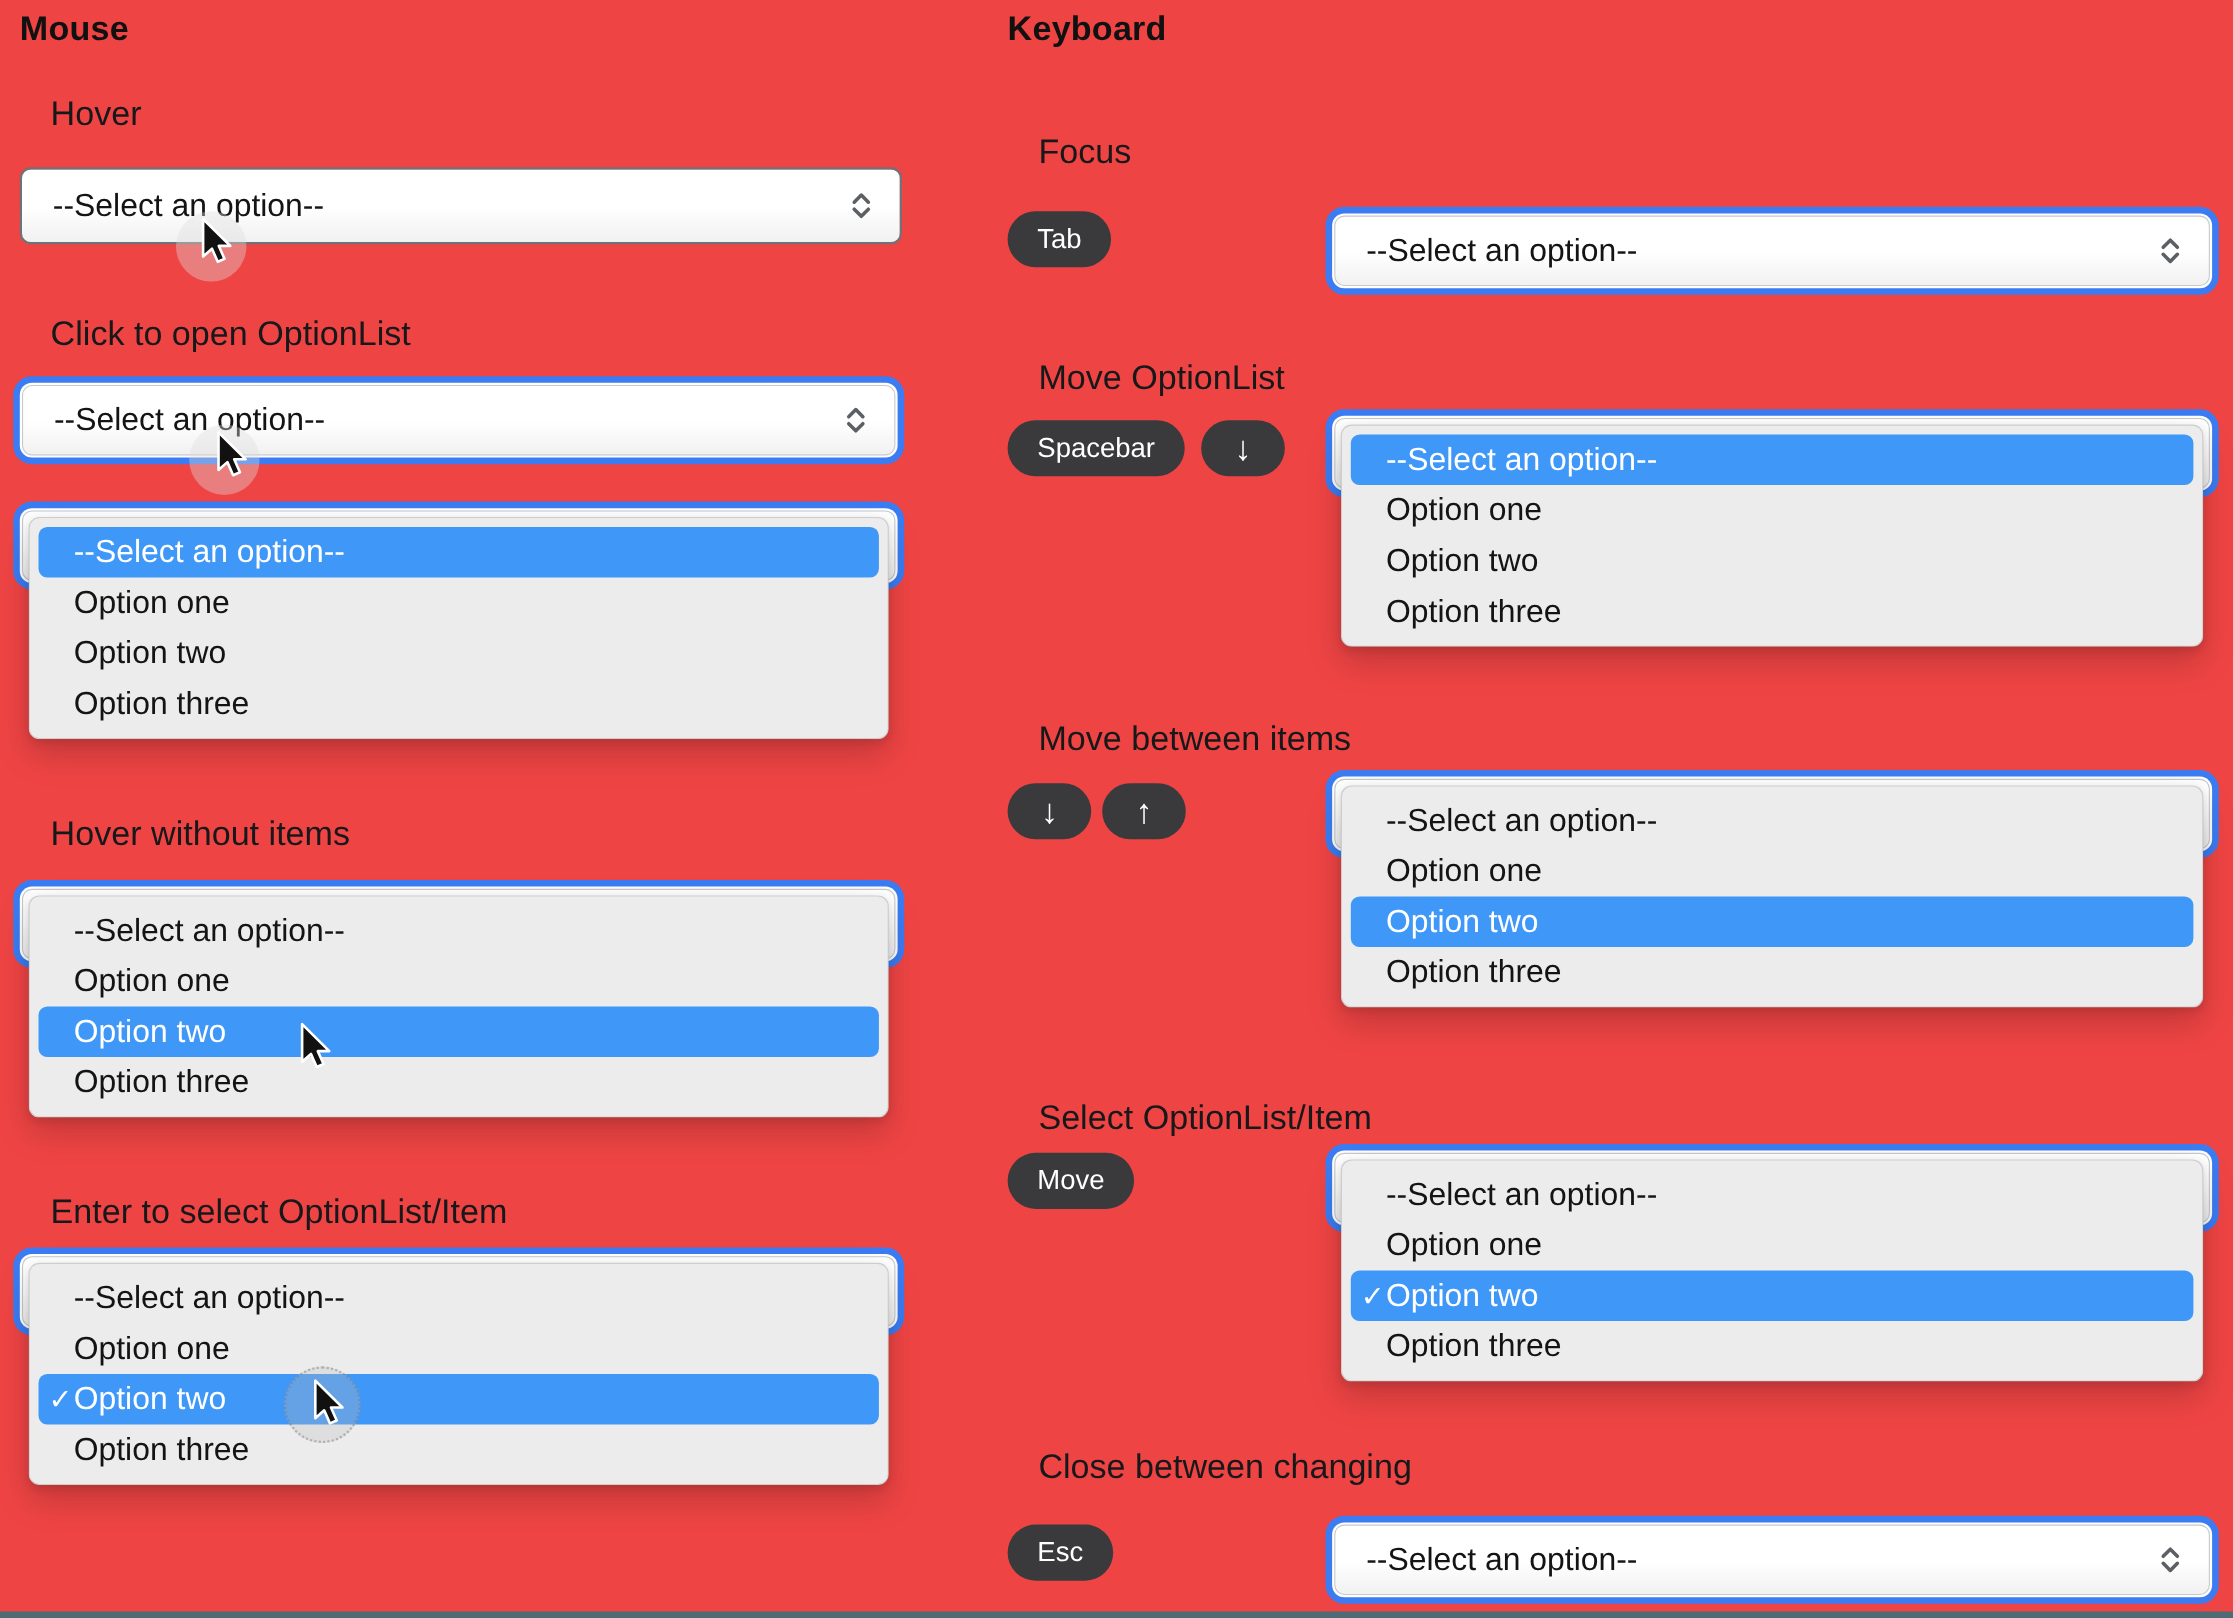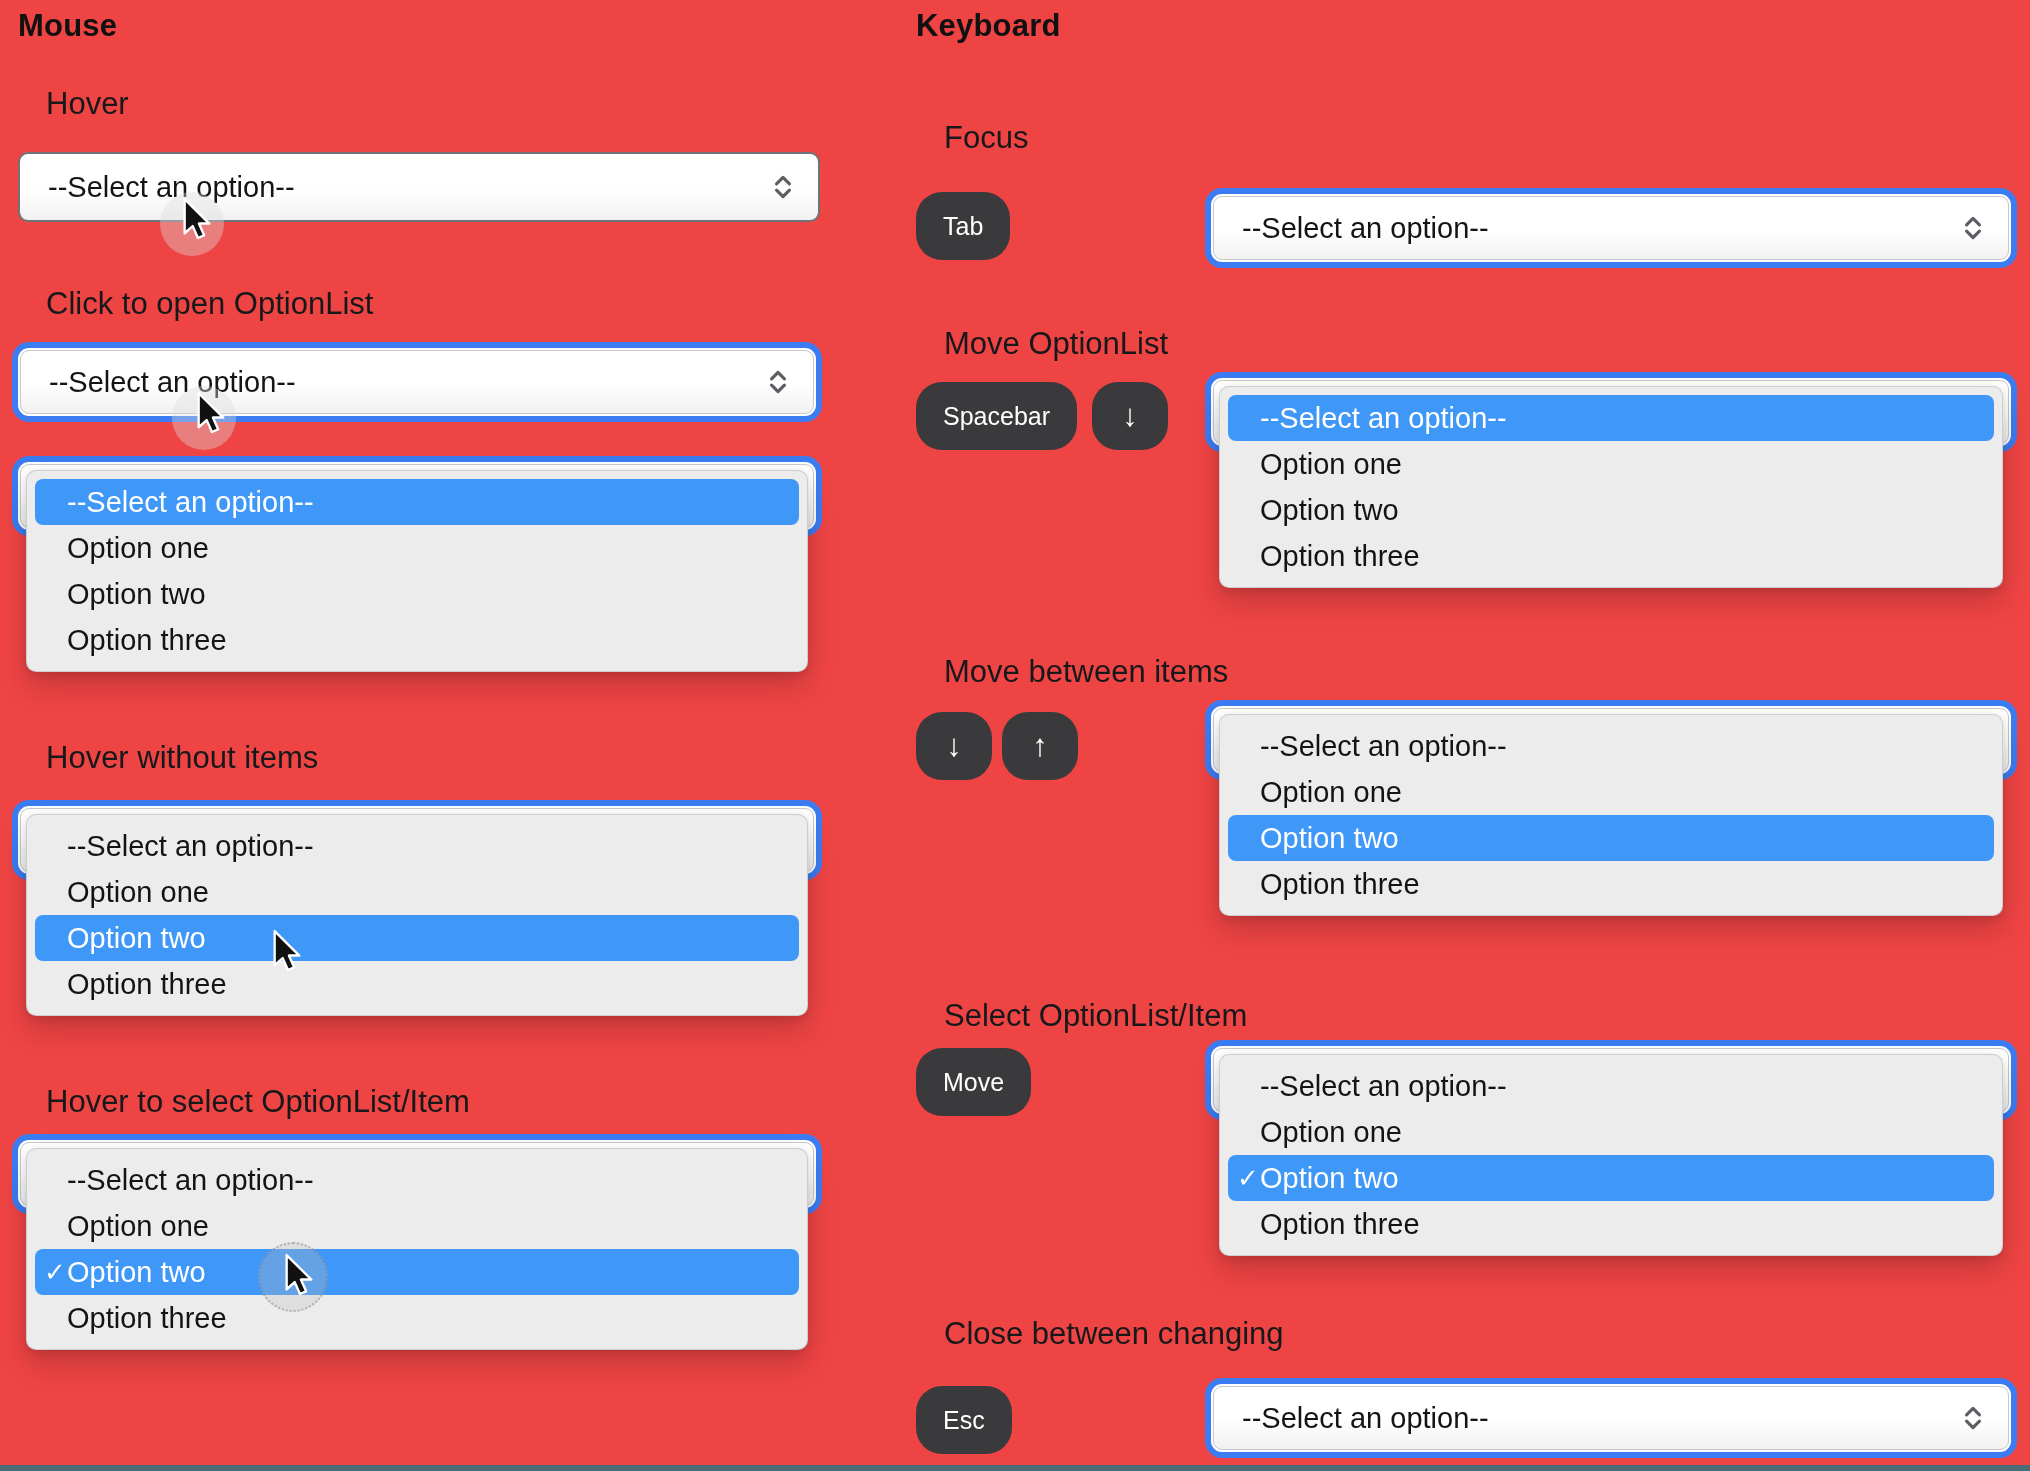--- a/index.html
+++ b/index.html
@@ -28,21 +28,21 @@
   .panel{position:absolute;top:14px;left:14px;right:14px;background:#ececec;
     border:1px solid rgba(0,0,0,.13);border-radius:10px;padding:8px;box-sizing:border-box;
     box-shadow:0 14px 30px rgba(0,0,0,.18),0 3px 8px rgba(0,0,0,.10);z-index:3;}
   .item{position:relative;height:46px;border-radius:8px;display:flex;align-items:center;
     padding-left:32px;font-size:29px;color:#141414;}
   .item.hl{background:#3f97f7;color:#fff;}
   .check{position:absolute;left:9px;top:0;height:46px;display:flex;align-items:center;
     font-size:26px;color:#fff;}
 
   
-  .key{position:absolute;height:68px;background:#3a3a3c;color:#fff;border-radius:26px;
+  .key{position:absolute;height:51px;background:#3a3a3c;color:#fff;border-radius:26px;
     display:flex;align-items:center;justify-content:center;font-size:25px;padding:0 27px;box-sizing:border-box;}
   .key.glyph{width:76px;padding:0;font-size:31px;}
 
   
   .halo{position:absolute;width:64px;height:64px;border-radius:50%;
     background:rgba(222,222,222,.38);z-index:4;}
   .halo.click{width:70px;height:70px;background:rgba(190,190,190,.30);
     border:2px dotted rgba(120,120,120,.45);box-sizing:border-box;}
   .cursor{position:absolute;z-index:5;}
 
@@ -129,21 +129,21 @@
         </div>
       <div class="item">
           <span>Option three</span>
         </div>
     </div>
   </div>
   <svg class="cursor" style="left:268px;top:928px;" width="38" height="46" viewBox="0 0 40 48">
     <path d="M7 3 L7 39 L15.5 31.5 L21 44 L27.5 41.2 L22 28.8 L33 28.8 Z" fill="#111" stroke="#fff" stroke-width="2.5" stroke-linejoin="round"></path>
   </svg>
 
-  <div class="abs h2" style="left:18px;top:1084px;">Hover to select OptionList/Item</div>
+  <div class="abs h2" style="left:18px;top:1084px;">Enter to select OptionList/Item</div>
 
   <div class="open-select" style="left:12px;top:1134px;width:810px;height:84px;">
     <div class="focus-ring" style="left:0;top:0;right:0;">
       <div class="focus-inner">
           <div class="select-body"></div>
         </div>
     </div>
     <div class="panel">
       <div class="item">
           <span>--Select an option--</span>

